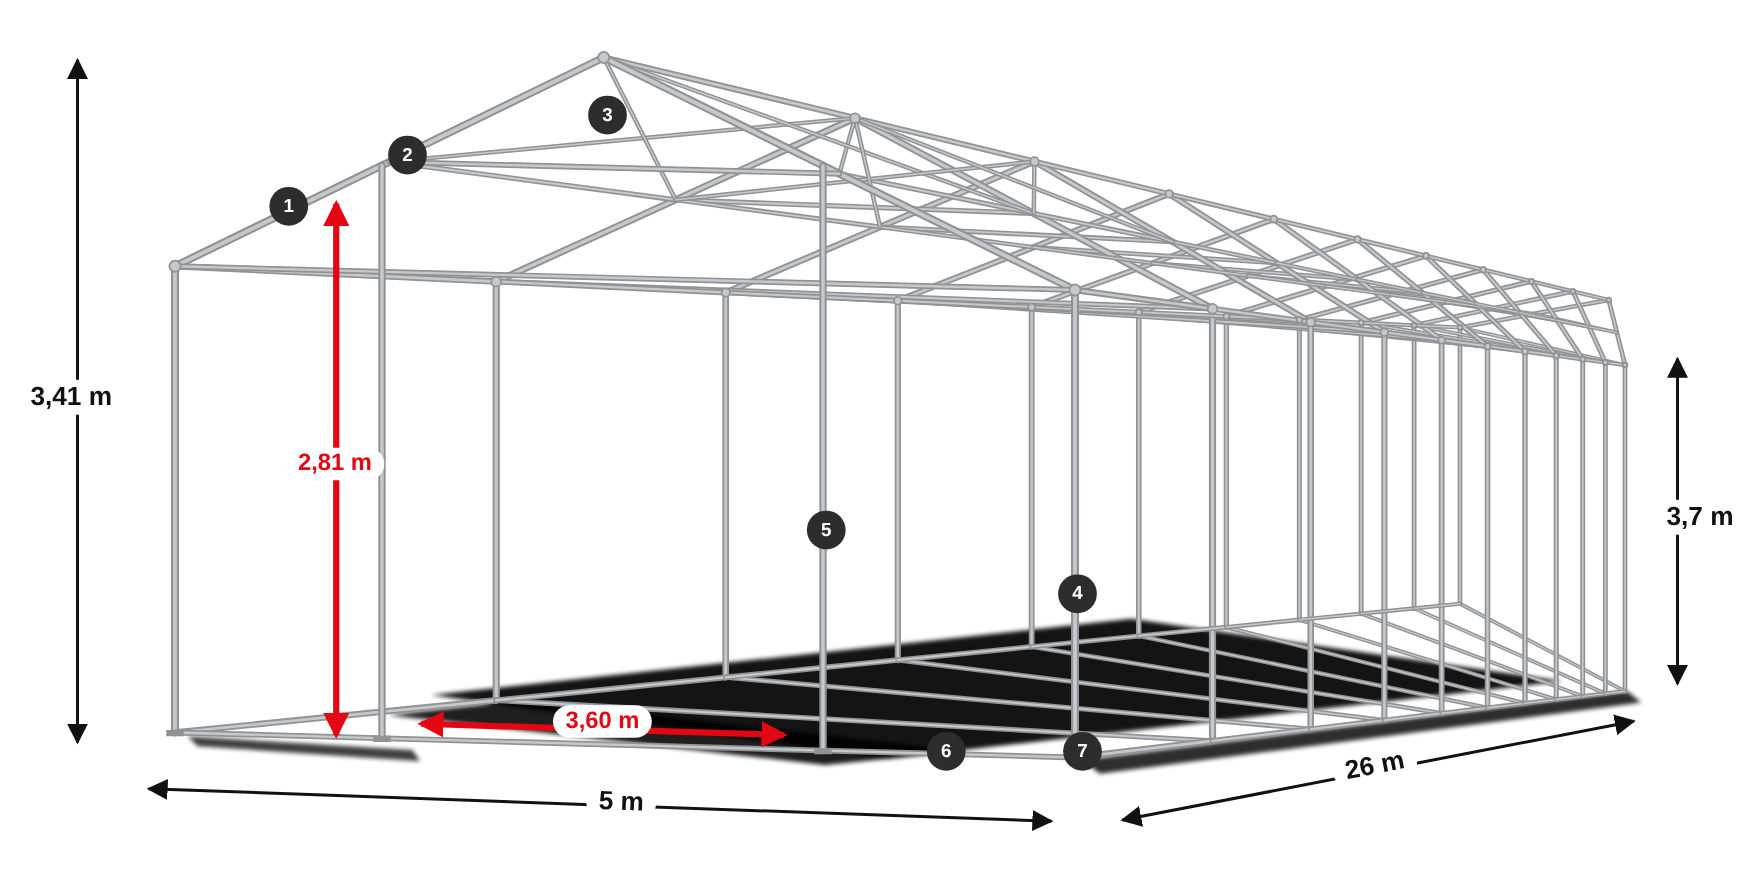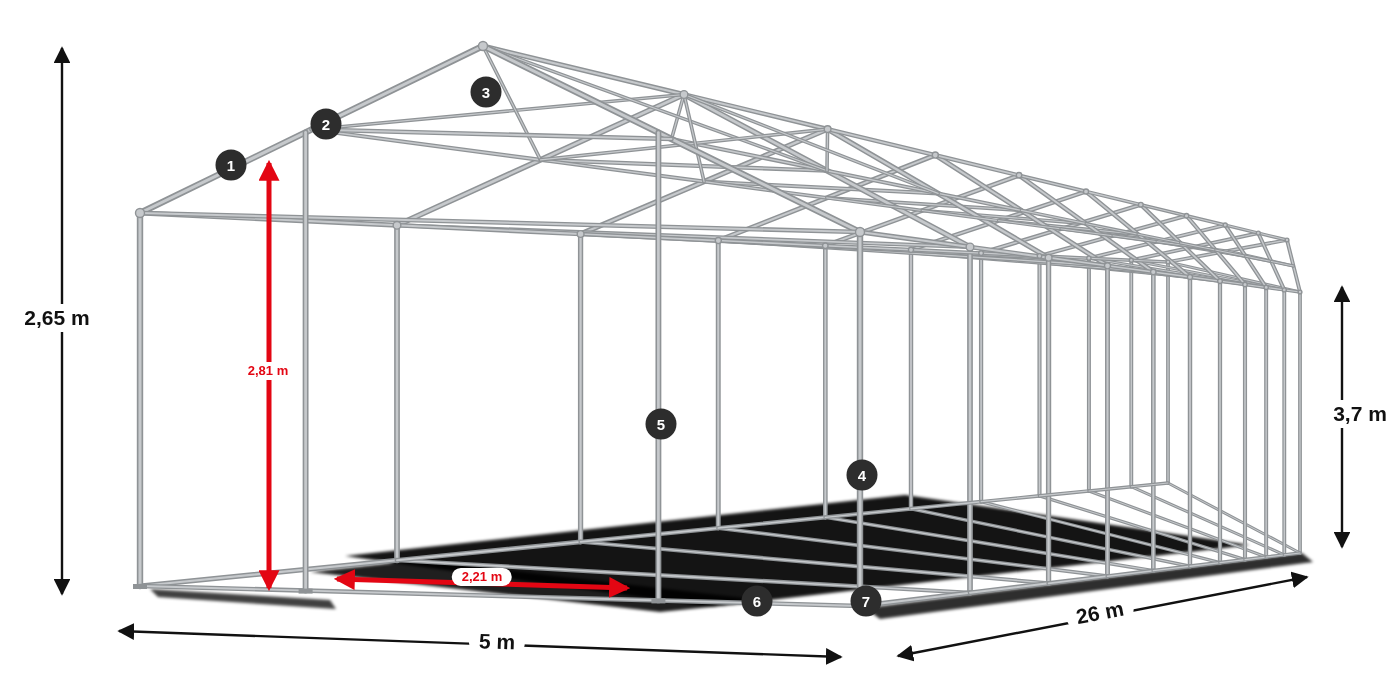--- a/index.html
+++ b/index.html
@@ -7,21 +7,21 @@
     position:relative;width:1400px;height:700px;background:#fff;
     font-family:"Liberation Sans",sans-serif;overflow:hidden;
   }
   .stage svg{position:absolute;left:0;top:0;}
   .dim-label{
     position:absolute;transform:translate(-50%,-50%);
     background:#fff;padding:1px 10px;border-radius:16px;
     font-weight:700;font-size:21px;color:var(--text,#111);
     white-space:nowrap;line-height:1.25;text-align:center;
   }
-  .dim-label.red{color:var(--red,#e30613);font-size:13px;}
+  .dim-label.red{color:var(--red,#e30613);font-size:19px;}
   .dim-label.rot-neg{transform:translate(-50%,-50%) rotate(-11deg);}
   .dim-label.rot-pos{transform:translate(-50%,-50%) rotate(2deg);}
   .badge{
     position:absolute;width:31px;height:31px;border-radius:50%;
     background:var(--badge,#2d2d2d);color:#fff;font-weight:700;font-size:15px;
     display:flex;align-items:center;justify-content:center;
     transform:translate(-50%,-50%);
   }
   .dim-k{stroke:var(--text,#111);stroke-width:2.4;marker-start:url(#ah-k);marker-end:url(#ah-k);}
   .dim-r{stroke:var(--red,#e30613);stroke-width:5;marker-start:url(#ah-r);marker-end:url(#ah-r);}
@@ -419,23 +419,23 @@
     <g id="dims">
       <line class="dim-k" x1="62" y1="48" x2="62" y2="594"></line>
       <line class="dim-k" x1="1342" y1="287" x2="1342" y2="547"></line>
       <line class="dim-k" x1="119" y1="631" x2="841" y2="657"></line>
       <line class="dim-k" x1="898" y1="656" x2="1307" y2="577"></line>
       <line class="dim-r" x1="269" y1="163" x2="269" y2="588"></line>
       <line class="dim-r" x1="337" y1="579" x2="627" y2="588"></line>
     </g>
   </svg>
 
-  <div class="dim-label" style="left:57px;top:318px">2,65 m</div>
+  <div class="dim-label" style="left:57px;top:318px">3,41 m</div>
   <div class="dim-label red" style="left:268px;top:371px">2,81 m</div>
-  <div class="dim-label red" style="left:482px;top:577px">2,21 m</div>
+  <div class="dim-label red" style="left:482px;top:577px">3,60 m</div>
   <div class="dim-label rot-pos" style="left:497px;top:642px">5 m</div>
   <div class="dim-label rot-neg" style="left:1100px;top:613px">26 m</div>
   <div class="dim-label" style="left:1360px;top:414px">3,7 m</div>
 
   <div class="badge" style="left:231px;top:165px">1</div>
   <div class="badge" style="left:326px;top:124px">2</div>
   <div class="badge" style="left:486px;top:92px">3</div>
   <div class="badge" style="left:862px;top:475px">4</div>
   <div class="badge" style="left:661px;top:424px">5</div>
   <div class="badge" style="left:757px;top:601px">6</div>

